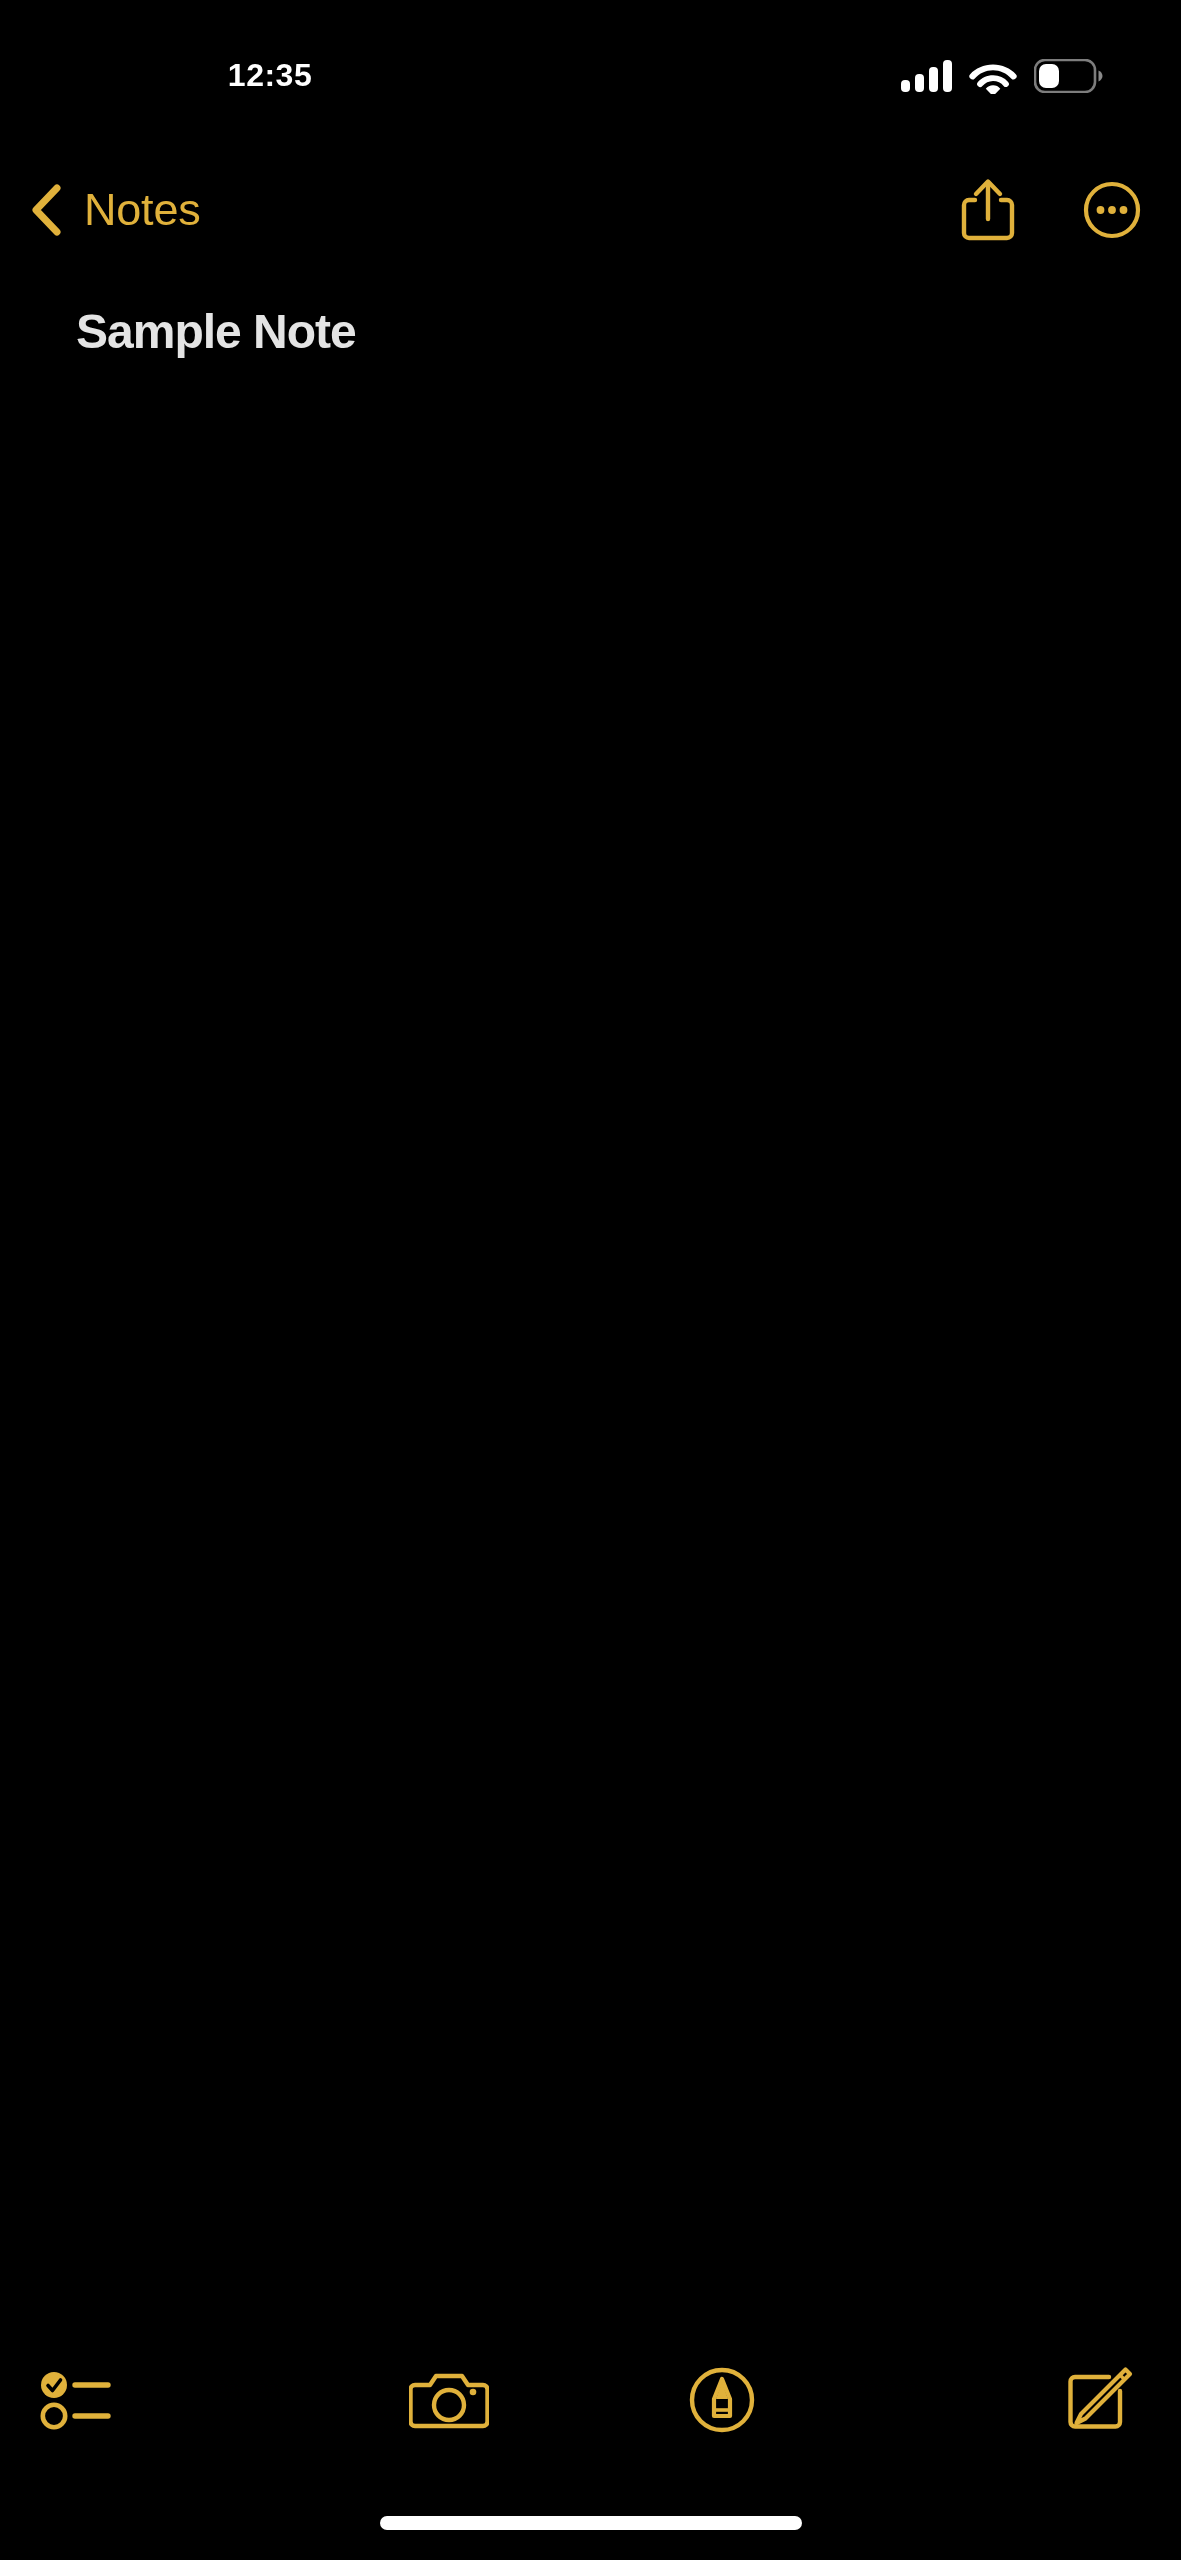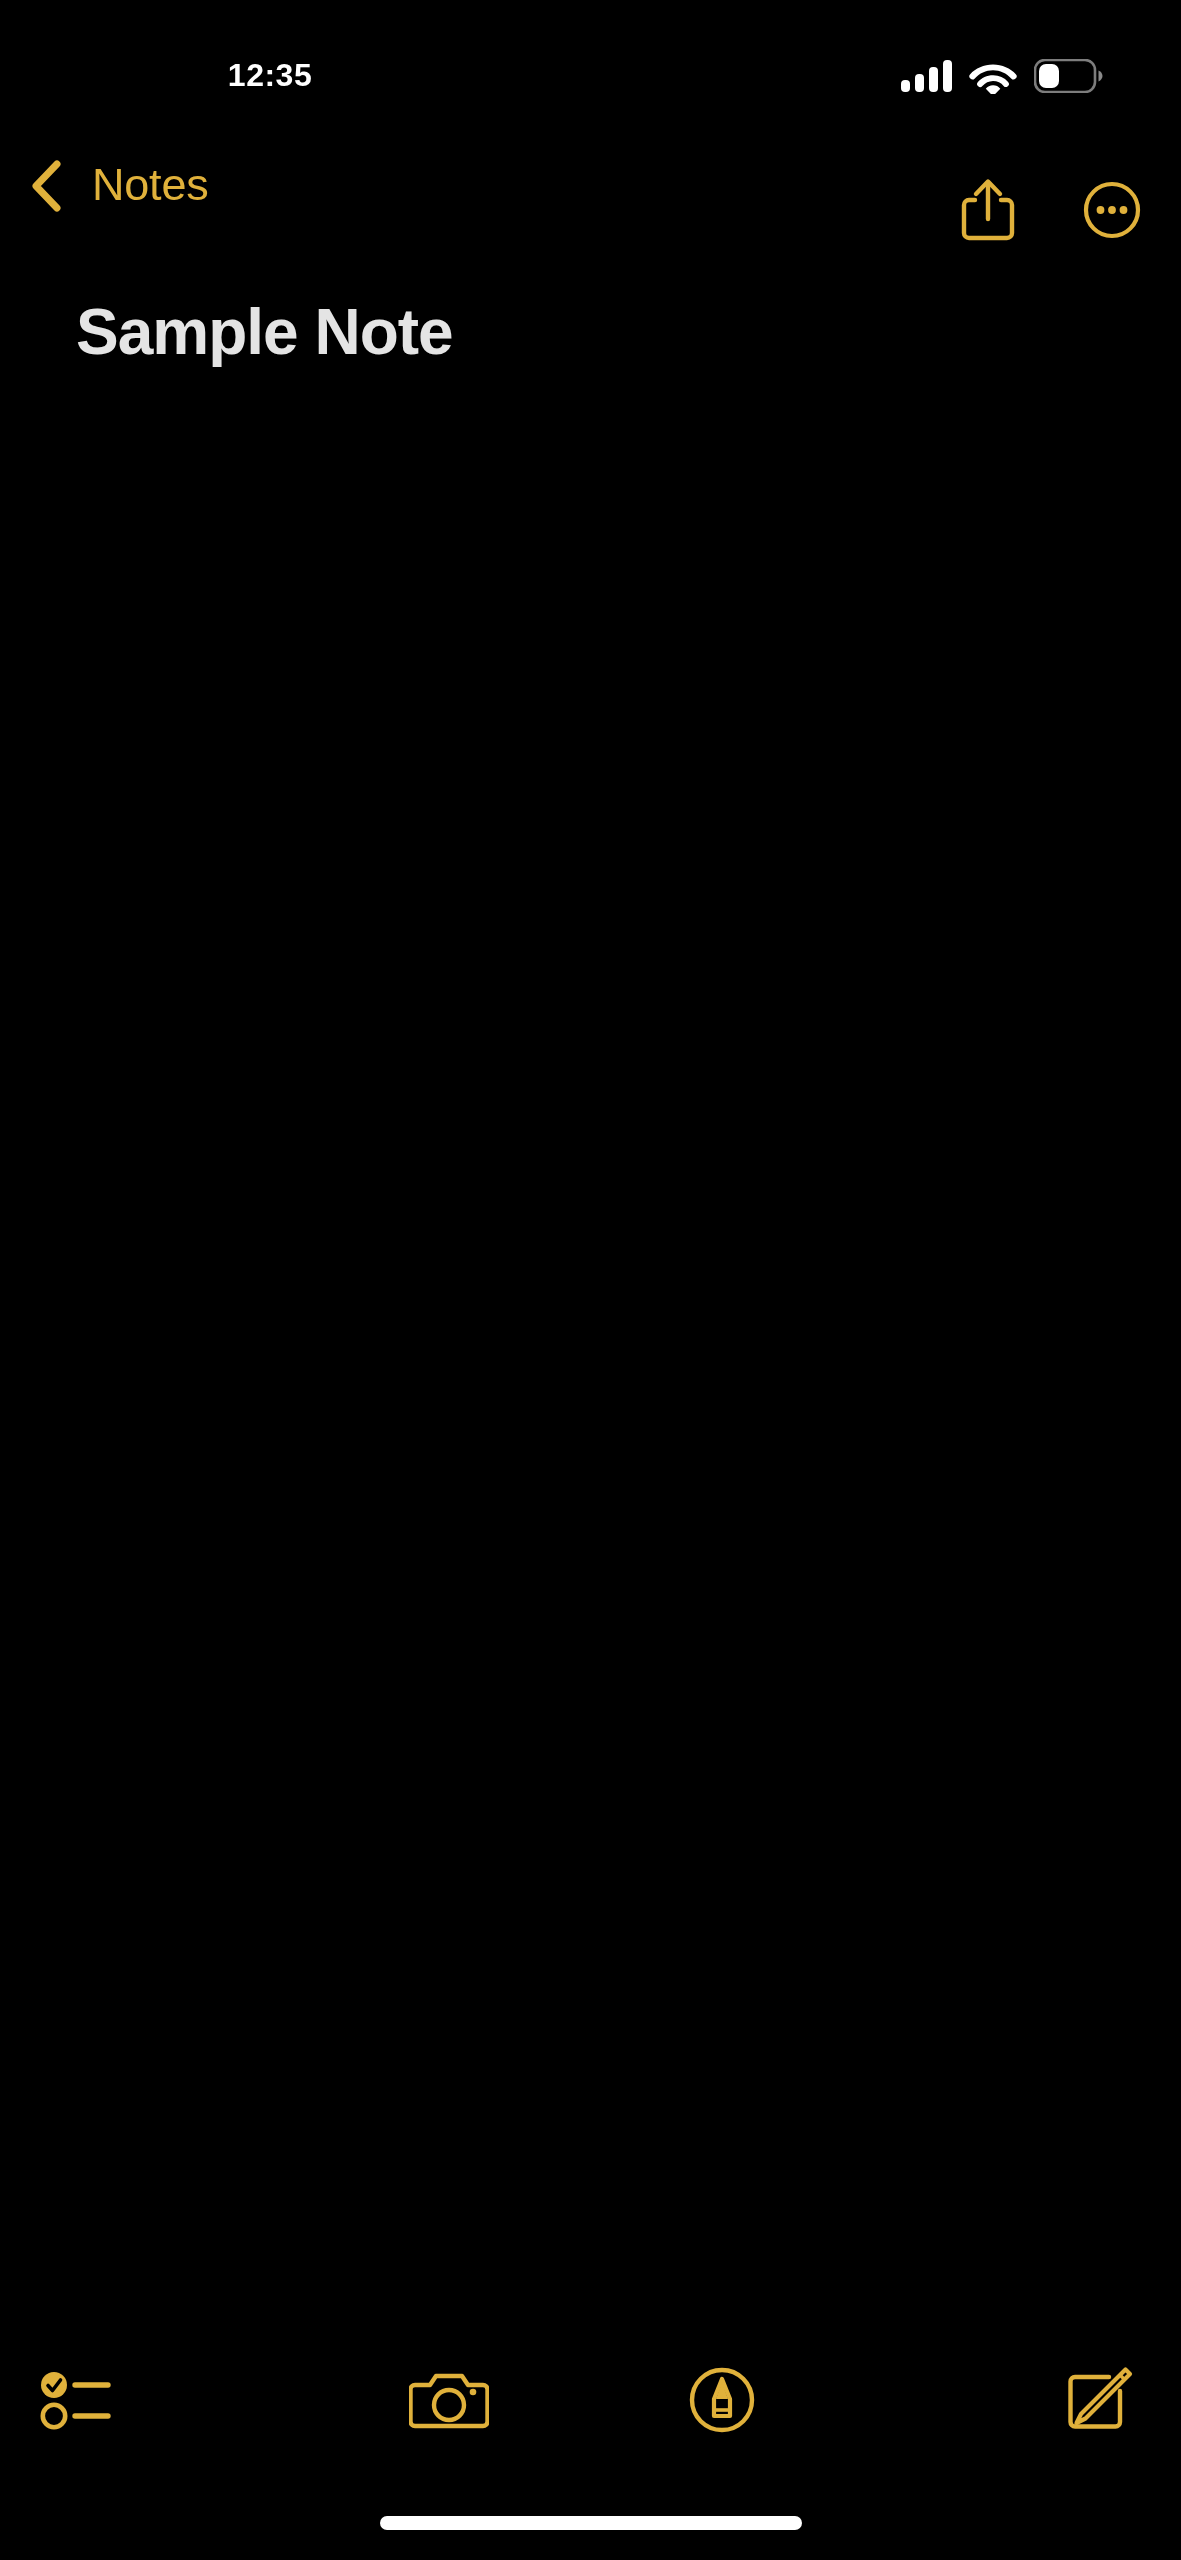--- a/index.html
+++ b/index.html
@@ -82,22 +82,22 @@
     width: 1181px;
     height: 100px;
   }
 
   .back-button {
     position: absolute;
     left: 30px;
     top: 0;
     height: 100px;
     display: flex;
-    align-items: flex-start;
-    gap: 30px;
+    align-items: center;
+    gap: 22px;
     cursor: pointer;
     padding-right: 12px;
   }
   .back-chevron { display: block; }
   .back-label {
     color: #e0b13b;
     font-size: 45px;
     font-weight: 400;
     line-height: 50px;
     letter-spacing: -0.2px;
@@ -126,21 +126,21 @@
     position: absolute;
     top: 270px; left: 0;
     width: 1181px;
     bottom: 190px;
     padding: 24px 70px 0 76px;
     overflow: hidden;
   }
 
   .note-title {
     color: #e4e4e4;
-    font-size: 64px;
+    font-size: 48px;
     font-weight: 700;
     line-height: 76px;
     letter-spacing: -1px;
     white-space: pre-wrap;
   }
 
   .note-text {
     margin-top: 16px;
     color: #e4e4e4;
     font-size: 42px;

